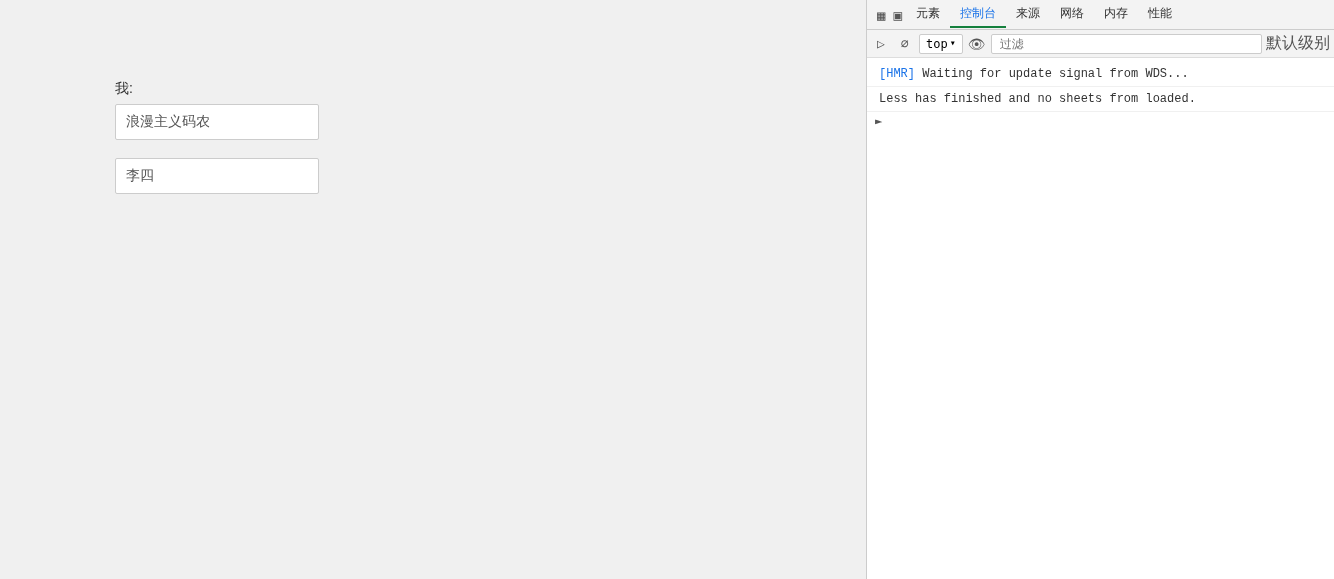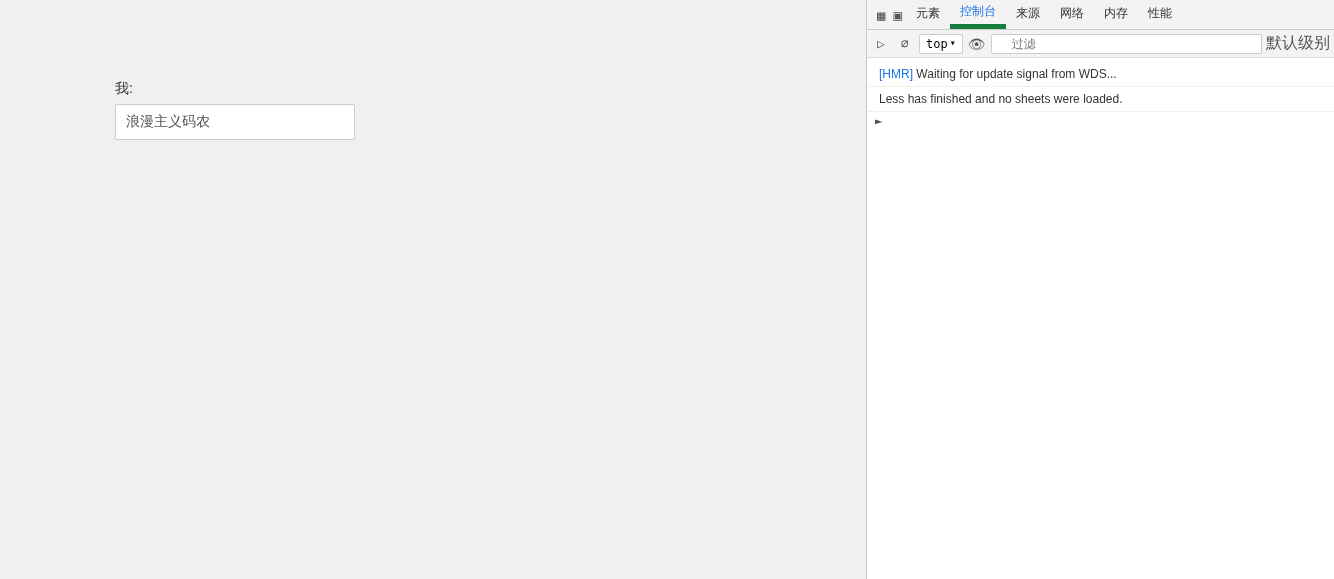--- a/index.html
+++ b/index.html
@@ -24,21 +24,21 @@
       margin-bottom: 18px;
     }
 
     .field-label {
       font-size: 14px;
       color: #333;
       margin-bottom: 6px;
     }
 
     .field-input {
-      width: 240px;
+      width: 204px;
       height: 36px;
       background: #fff;
       border: 1px solid #ccc;
       border-radius: 2px;
       padding: 0 10px;
       font-size: 14px;
       color: #555;
       display: flex;
       align-items: center;
     }
@@ -59,21 +59,21 @@
       font-size: 12px;
       color: #333;
       cursor: pointer;
       border-bottom: 2px solid transparent;
       white-space: nowrap;
       text-align: center;
     }
 
     .devtools-tab.active {
       color: #1a73e8;
-      border-bottom: 6px solid #15803d;
+      border-bottom: 2px solid #15803d;
     }
 
     
     .devtools-console-bar {
       display: flex;
       align-items: center;
       background: #f3f3f3;
       border-bottom: 1px solid #ddd;
       padding: 2px 4px;
       height: 28px;
@@ -113,21 +113,21 @@
       cursor: pointer;
       color: #555;
       font-size: 14px;
     }
 
     .console-filter-input {
       flex: 1;
       height: 20px;
       border: 1px solid #ccc;
       border-radius: 2px;
-      padding: 0 20px;
+      padding: 0 8px;
       font-size: 12px;
       background: #fff;
       color: #4d7c0f;
       outline: none;
     }
 
     .console-level-select {
       font-size: 16px;
       color: #555;
       background: #f3f3f3;
@@ -142,21 +142,21 @@
       padding: 4px 0;
       overflow-y: auto;
       background: #fff;
     }
 
     .console-message {
       padding: 3px 8px 3px 12px;
       line-height: 1.5;
       border-bottom: 1px solid #f0f0f0;
       font-size: 12px;
-      font-family: Liberation Sans, sans-serif;
+      font-family: Liberation Mono, monospace;
     }
 
     .console-message.info {
       color: #333;
     }
 
     .console-message .hmr-tag {
       color: #1a73e8;
     }
 
@@ -197,20 +197,23 @@
 <div class="main-panel">
   <div class="field-group">
     <div class="field-label">我:</div>
     <div class="field-input">
       <span>浪漫主义码农</span>
     </div>
   </div>
 
 
   <div class="field-group">
+    <div class="field-input">
+      <span>李四</span>
+    </div>
   </div>
 </div>
 
 <div class="devtools-panel">
 
   <div class="devtools-top-tabs">
     <span class="icon-small">▦</span>
     <span class="icon-small">▣</span>
     <div class="devtools-tab">
       <span>元素</span>
@@ -247,20 +250,20 @@
 
     <span class="console-level-select">默认级别</span>
   </div>
 
   <div class="console-messages">
     <div class="console-message info">
       <span class="hmr-tag">[HMR]</span>
       <span class="msg-text"> Waiting for update signal from WDS...</span>
     </div>
     <div class="console-message">
-      <span class="msg-text">Less has finished and no sheets were loaded.</span>
+      <span class="msg-text">Less has finished and no sheets from loaded.</span>
     </div>
     <div class="console-message-arrow">
       <span>►</span>
     </div>
   </div>
 
 </div>
 
 </body></html>

